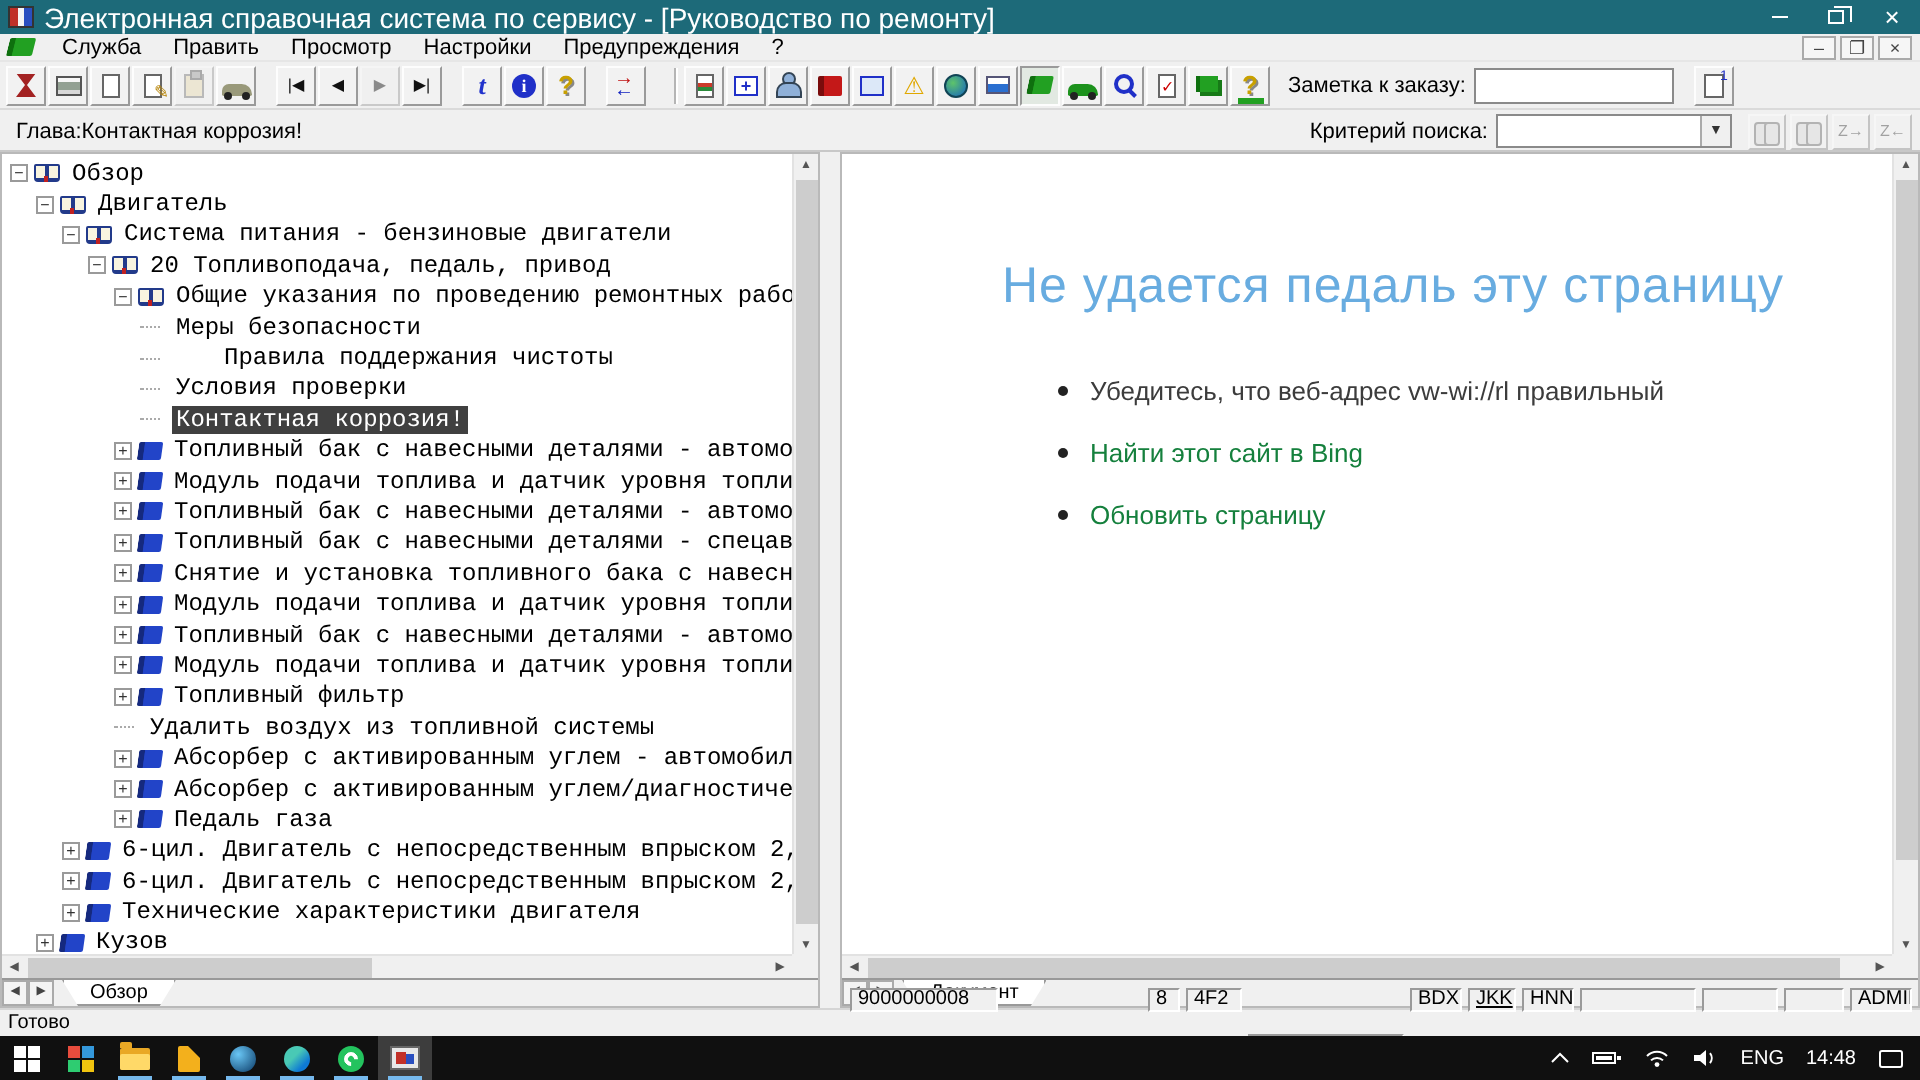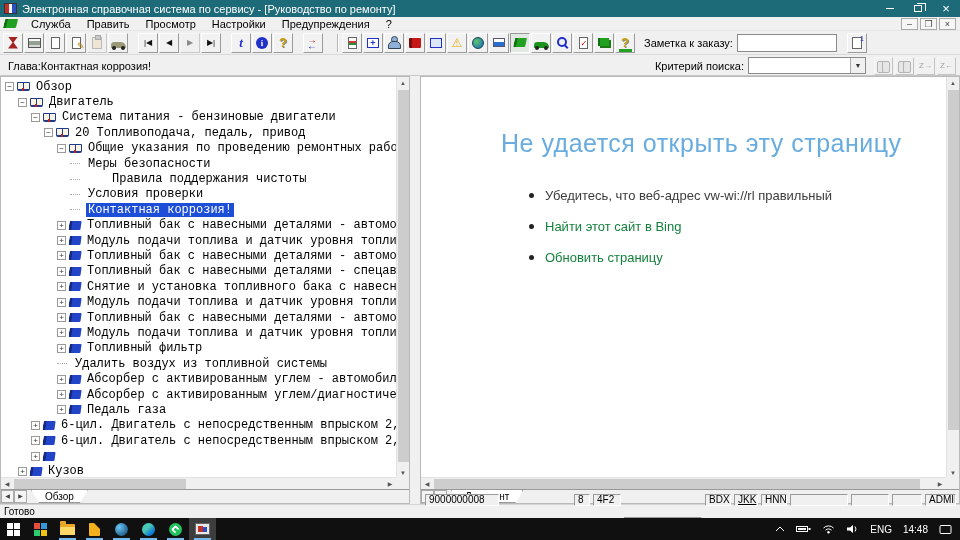--- a/index.html
+++ b/index.html
@@ -5,21 +5,21 @@
   *{box-sizing:border-box;margin:0;padding:0}
   body{margin:0;background:#444}
   #screen{position:relative;width:960px;height:540px;overflow:hidden;background:#f0f0f0;
           font-family:"Liberation Sans",sans-serif;color:#000}
 
   
   .titlebar{position:absolute;left:0;top:0;width:960px;height:17px;background:#1d6a79;
             display:flex;align-items:center;color:#fff}
   .app-ico{width:13px;height:11px;margin:0 5px 0 4px;border:1px solid #333;flex:none;
            background:linear-gradient(90deg,#c03028 0 38%,#f5f5f5 38% 62%,#2a4fc0 62%)}
-  .wtitle{font-size:11px;white-space:nowrap}
+  .wtitle{font-size:14px;white-space:nowrap}
   .wc{margin-left:auto;display:flex;height:100%}
   .wcb{width:28px;height:100%;display:flex;align-items:center;justify-content:center;color:#fff}
   .ic-min{width:8px;height:1px;background:#fff;display:inline-block}
   .ic-max{width:8px;height:7px;border:1px solid #fff;display:inline-block;position:relative}
   .ic-max::before{content:"";position:absolute;top:-3px;left:2px;width:8px;height:7px;border:1px solid #fff;border-bottom:none;border-left:none}
   .ic-close{font-size:13px;line-height:13px}
 
   
   .menubar{position:absolute;left:0;top:17px;width:960px;height:14px;background:#f0f0f0;
            display:flex;align-items:center;font-size:11px;border-bottom:1px solid #e6e6e6}
@@ -140,21 +140,21 @@
        font:8px/7px "Liberation Sans",sans-serif;text-align:center;color:#333;margin-right:3px}
   .exp-none{width:10px;flex:none;border-top:1px dotted #aaa;margin-right:2px}
   .tico{flex:none;margin-right:4px;position:relative}
   .t-open-book{width:13px;height:9px;border:1px solid #223a8a;border-bottom-width:2px;
       border-radius:1px 1px 2px 2px;
       background:linear-gradient(90deg,#f8f4e0 0 42%,#223a8a 42% 58%,#f8f4e0 58%)}
   .t-open-book::after{content:"";position:absolute;bottom:-2px;left:4px;width:2px;height:3px;background:#c02020}
   .t-closed-book{width:12px;height:9px;background:#2244c8;border-left:3px solid #15297e;
       border-radius:1px;transform:skewX(-8deg)}
   .tlabel{padding:0 2px}
-  .tlabel.sel{background:#1d4ed8;color:#fff}
+  .tlabel.sel{background:#404040;color:#fff}
 
   
   .vscroll{position:absolute;top:0;right:0;width:13px;height:402px;background:#f0f0f0;border-left:1px solid #e2e2e2}
   .hscroll{position:absolute;left:0;bottom:14px;height:12px;background:#f0f0f0;border-top:1px solid #e2e2e2}
   .sarr{position:absolute;width:12px;height:12px;font-size:6px;line-height:12px;text-align:center;color:#555}
   .vthumb,.hthumb{position:absolute;background:#cdcdcd}
   .corner{position:absolute;right:0;bottom:14px;width:13px;height:12px;background:#f0f0f0}
 
   
   .tabstrip{position:absolute;left:0;bottom:0;width:100%;height:14px;background:#f0f0f0;
@@ -503,20 +503,21 @@
             <span class="tlabel">6-цил. Двигатель с непосредственным впрыском 2,8</span>
           </div>
           <div class="trow" style="padding-left: 30px;">
             <span class="exp">+</span>
             <span class="tico t-closed-book"></span>
             <span class="tlabel">6-цил. Двигатель с непосредственным впрыском 2,8</span>
           </div>
           <div class="trow" style="padding-left: 30px;">
             <span class="exp">+</span>
             <span class="tico t-closed-book"></span>
+            <span class="tlabel">Технические характеристики двигателя</span>
           </div>
           <div class="trow" style="padding-left: 17px;">
             <span class="exp">+</span>
             <span class="tico t-closed-book"></span>
             <span class="tlabel">Кузов</span>
           </div>
         </div>
 
       <div class="vscroll">
         <span class="sarr" style="top:0;right:0">▲</span>
@@ -534,21 +535,21 @@
         <span class="tabarr">◀</span>
         <span class="tabarr">▶</span>
         <span class="tab"><span>Обзор</span></span>
       </div>
     </div>
 
     <div class="splitter"></div>
 
     <div class="rpane">
       <div class="errwrap">
-        <div class="errtitle">Не удается открыть эту страницу</div>
+        <div class="errtitle">Не удается педаль эту страницу</div>
         <ul class="errlist" id="error-bullets">
             <li>
               <span class="bdot"></span>
               <span class="btext">Убедитесь, что веб-адрес vw-wi://rl правильный</span>
             </li>
             <li>
               <span class="bdot"></span>
               <span class="btext lnk">Найти этот сайт в Bing</span>
             </li>
             <li>

